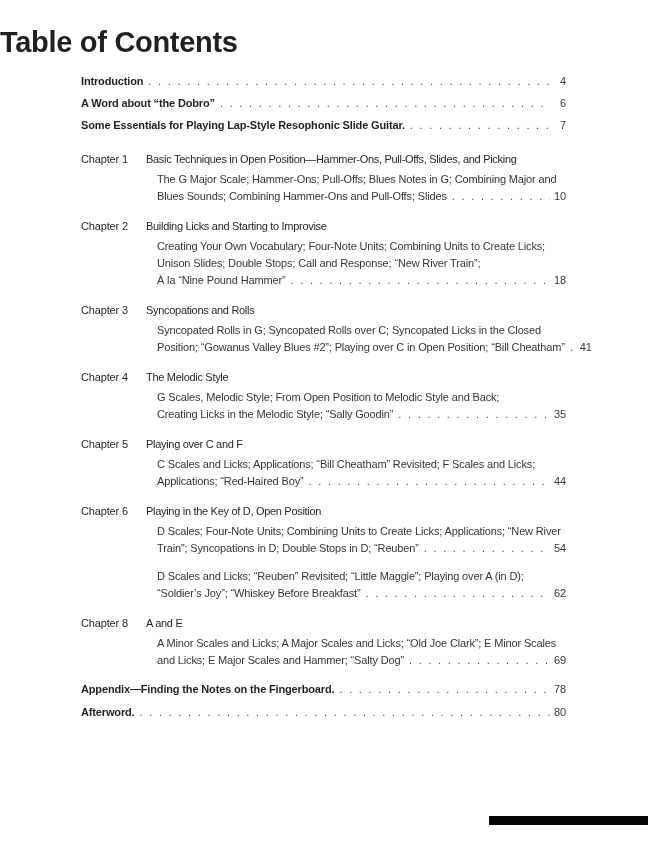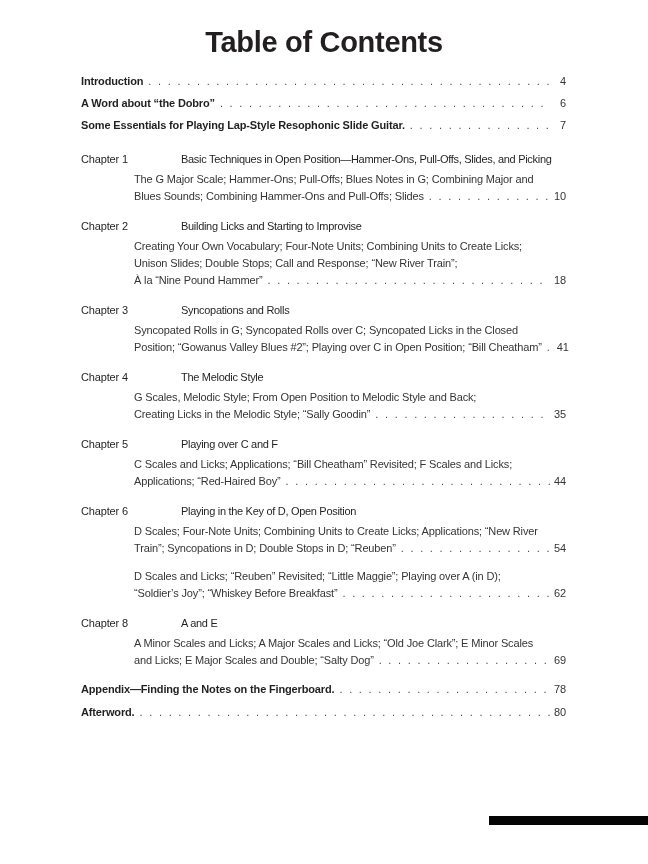--- a/index.html
+++ b/index.html
@@ -7,32 +7,32 @@
     --body_text:#373435;
     --dots:#4a4a4a;
     --bar:#050505;
   }
   html,body{margin:0;padding:0;background:#ffffff;}
   .page{
     position:relative;width:648px;height:864px;background:#ffffff;
     font-family:"Liberation Sans",sans-serif;color:var(--text);overflow:hidden;
   }
   .title{
-    margin:26px 0 16px 0;text-align:center;font-size:29px;font-weight:700;
+    margin:26px 0 16px 0;font-size:29px;font-weight:700;
     letter-spacing:-0.3px;color:var(--text);
   }
   .content{margin:0 82px 0 81px;font-size:11px;letter-spacing:-0.15px;}
   .row{display:flex;align-items:baseline;}
   .fm-row{height:22px;font-weight:700;white-space:nowrap;}
   .front-group{margin-bottom:8px;}
   .chapter{margin-bottom:11px;}
   .ch-head{display:flex;line-height:20px;margin-bottom:2px;font-weight:400;white-space:nowrap;}
   .ch-num{flex:0 0 65px;width:65px;}
-  .ch-title{flex:1 1 auto;letter-spacing:-0.3px;margin-left:35px;}
-  .ch-body{margin-left:53px;}
+  .ch-title{flex:1 1 auto;letter-spacing:-0.3px;}
+  .ch-body{margin-left:76px;}
   .desc{line-height:17px;color:var(--body_text);white-space:nowrap;}
   .last-row{display:flex;align-items:center;line-height:17px;color:var(--body_text);white-space:nowrap;}
   .desc-last{flex:0 0 auto;}
   .leader{
     flex:1 1 0;min-width:6px;overflow:hidden;white-space:nowrap;
     letter-spacing:1.8px;color:var(--dots);font-weight:400;margin:0 2px 0 5px;
   }
   .pg{flex:0 0 auto;min-width:14px;text-align:right;font-weight:400;color:var(--body_text);}
   .end-group{margin-top:14px;}
   .end-group .fm-row{height:23px;}
@@ -167,21 +167,21 @@
     </div>
 
     <div class="chapter">
       <div class="ch-head">
         <span class="ch-num">Chapter 8</span>
         <span class="ch-title">A and E</span>
       </div>
       <div class="ch-body">
         <div class="desc">A Minor Scales and Licks; A Major Scales and Licks; “Old Joe Clark”; E Minor Scales</div>
         <div class="last-row">
-          <span class="desc-last">and Licks; E Major Scales and Double; “Salty Dog”</span>
+          <span class="desc-last">and Licks; E Major Scales and Hammer; “Salty Dog”</span>
           <span class="leader">. . . . . . . . . . . . . . . . . . . . . . . . . . . . . . . . . . . . . . . . . . . . . . . . . . . . . . . . . . . . . . . . . . . . . . </span>
           <span class="pg">69</span>
         </div>
       </div>
     </div>
 
     <div class="end-group">
       <div class="row fm-row">
         <span class="lbl">Appendix—Finding the Notes on the Fingerboard.</span>
         <span class="leader">. . . . . . . . . . . . . . . . . . . . . . . . . . . . . . . . . . . . . . . . . . . . . . . . . . . . . . . . . . . . . . . . . . . . . . </span>

